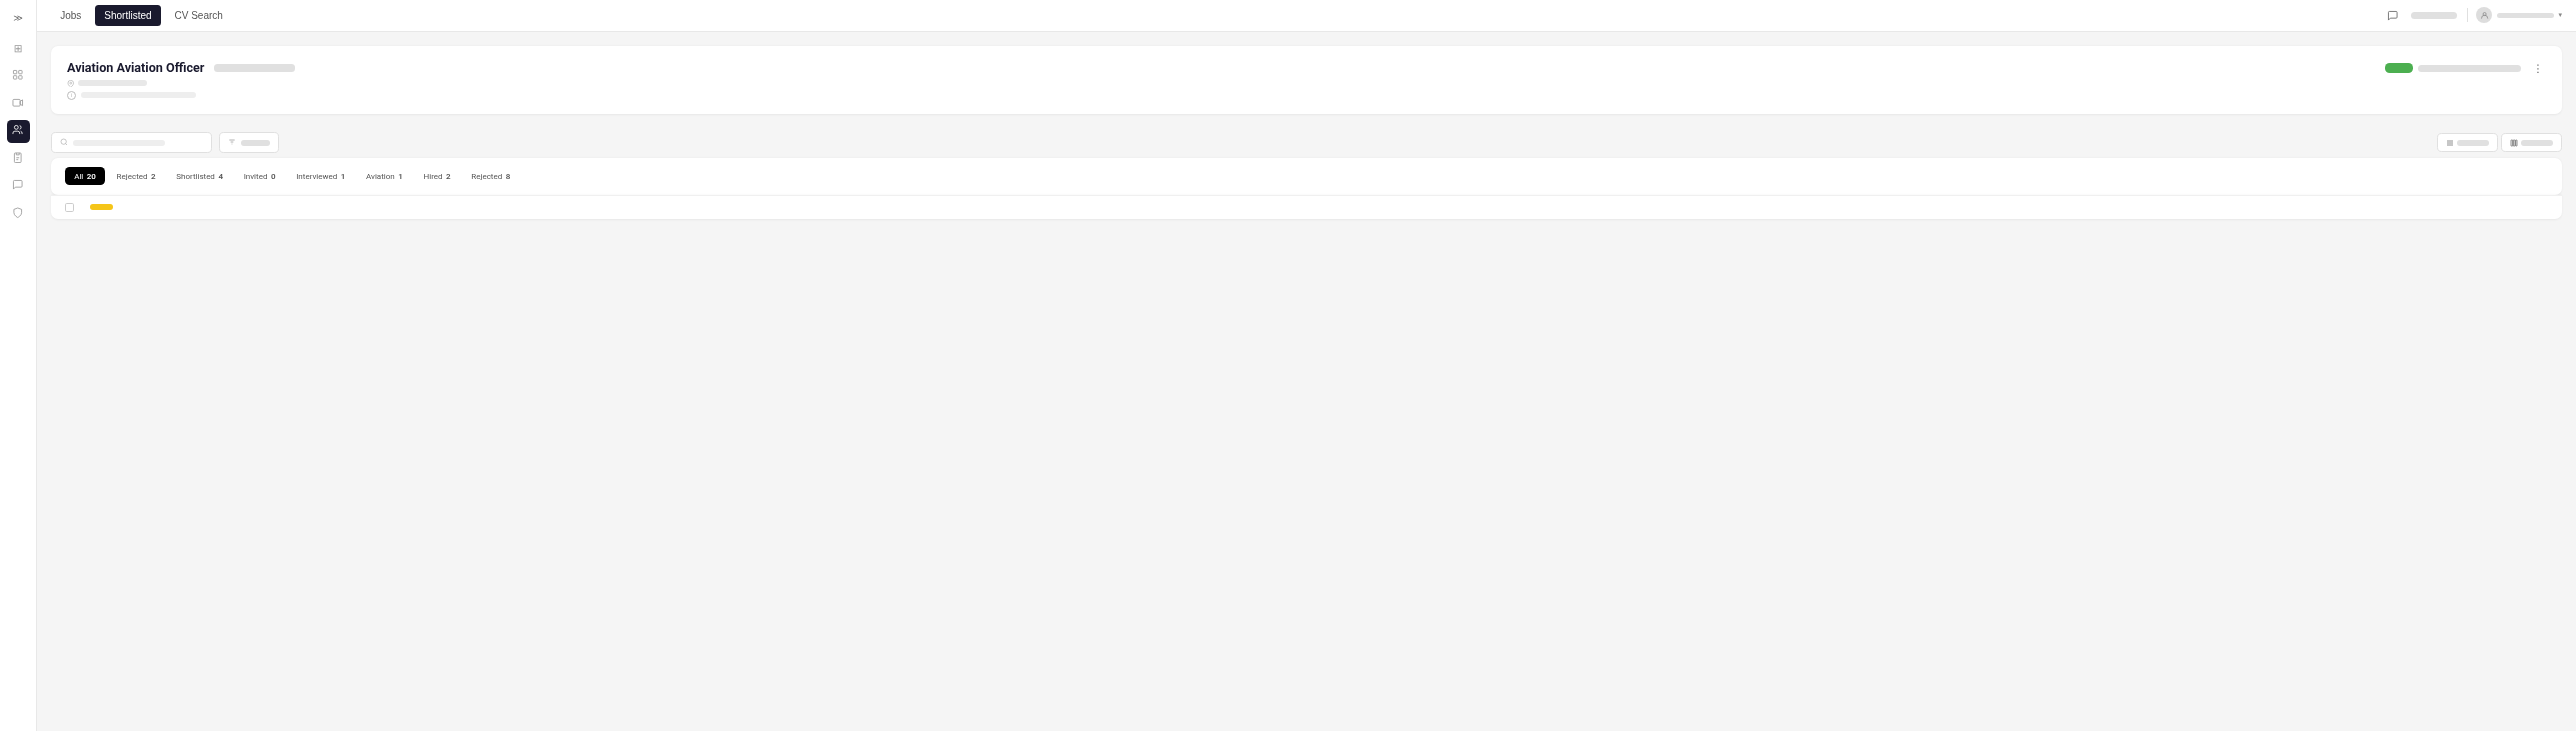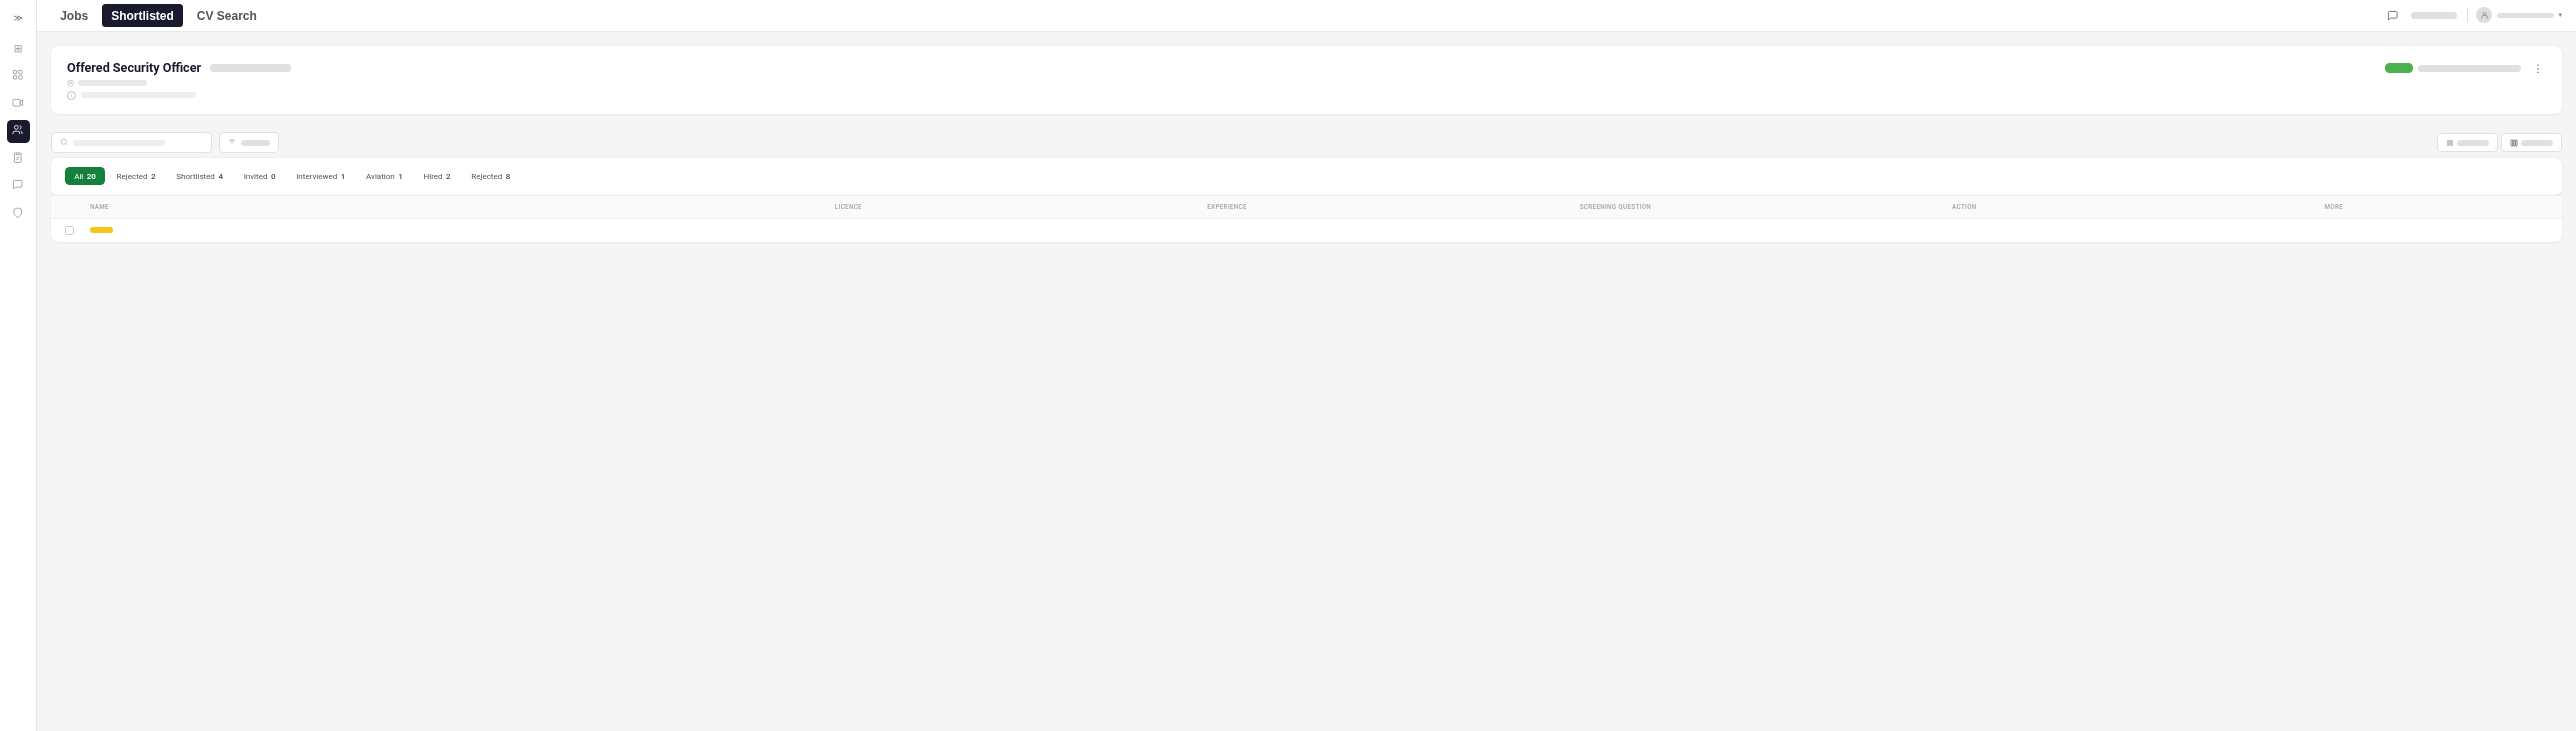--- a/index.html
+++ b/index.html
@@ -66,22 +66,22 @@
       display: flex;
       align-items: center;
       padding: 0 14px;
       height: 32px;
       gap: 4.6px;
     }
     .nav-tab {
       padding: 4.6px 9.2px;
       border-radius: 3.5px;
       cursor: pointer;
-      font-size: 12px;
-      font-weight: 700;
+      font-size: 10px;
+      font-weight: 400;
       color: #555;
       border: none;
       background: transparent;
     }
     .nav-tab.active {
       background: #1a1a2e;
       color: #fff;
     }
     .nav-spacer { flex: 1; }
     .nav-right {
@@ -319,21 +319,21 @@
       align-items: center;
       gap: 3.5px;
       padding: 4.6px 9.2px;
       border-radius: 4.6px;
       cursor: pointer;
       font-size: 8px;
       color: #555;
       white-space: nowrap;
     }
     .tab-item.active {
-      background: #15803d;
+      background: #000000;
       color: #fff;
     }
     .tab-count {
       font-weight: 600;
     }
 
     
     .table-container {
       background: #fff;
       border-radius: 0 0 7px 7px;
@@ -482,21 +482,21 @@
       </div>
     </div>
   </div>
 
   <div class="content">
 
     <div class="job-card">
       <div class="job-header">
         <div>
           <div class="job-title-section">
-            <h1 class="job-title">Offered Security Officer</h1>
+            <h1 class="job-title">Aviation Aviation Officer</h1>
             <div class="job-title-bar"></div>
           </div>
           <div class="job-location">
             <svg width="7.5" height="7.5" viewBox="0 0 24 24" fill="none" stroke="#aaa" stroke-width="2">
               <path d="M21 10c0 7-9 13-9 13S3 17 3 10a9 9 0 0 1 18 0z"></path>
                 <circle cx="12" cy="10" r="3"></circle>
             </svg>
             <div class="job-location-bar"></div>
           </div>
         </div>
@@ -585,29 +585,20 @@
             <span>Hired</span> 
             <span class="tab-count">2</span>
           </div>
           <div class="tab-item">
             <span>Rejected</span> 
             <span class="tab-count">8</span>
           </div>
         </div>
     </div>
     <div class="table-container">
-      <div class="table-header" id="table-header">
-          <div class="th"></div>
-          <div class="th">NAME</div>
-          <div class="th">LICENCE</div>
-          <div class="th">EXPERIENCE</div>
-          <div class="th">SCREENING QUESTION</div>
-          <div class="th">ACTION</div>
-          <div class="th">MORE</div>
-        </div>
       <div class="table-row-first">
         <div class="checkbox-cell">
           <div class="checkbox"></div>
         </div>
         <div class="row-color-bar"></div>
       </div>
     </div>
 
   </div>
 </div>

